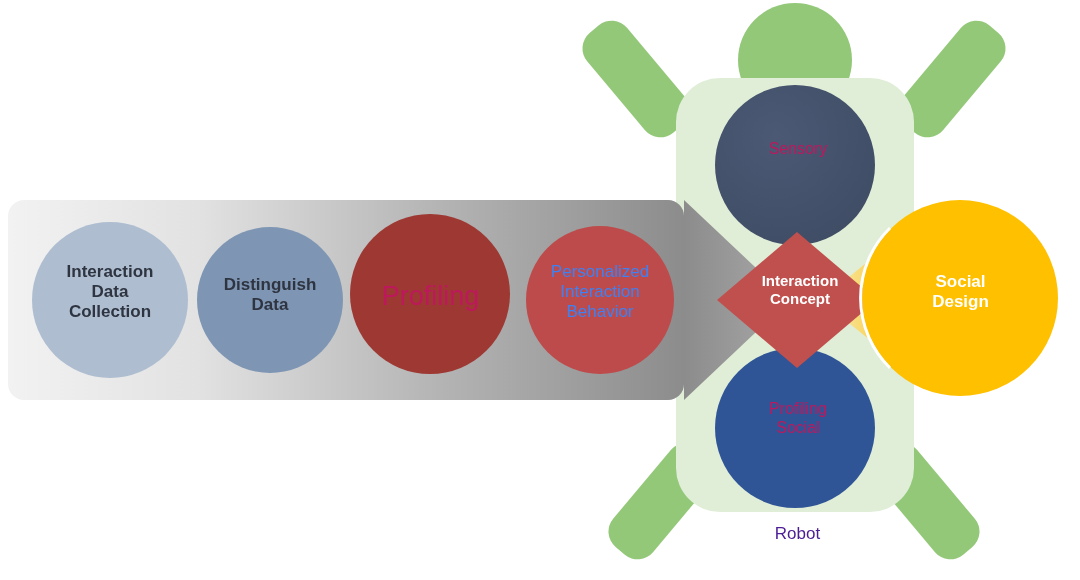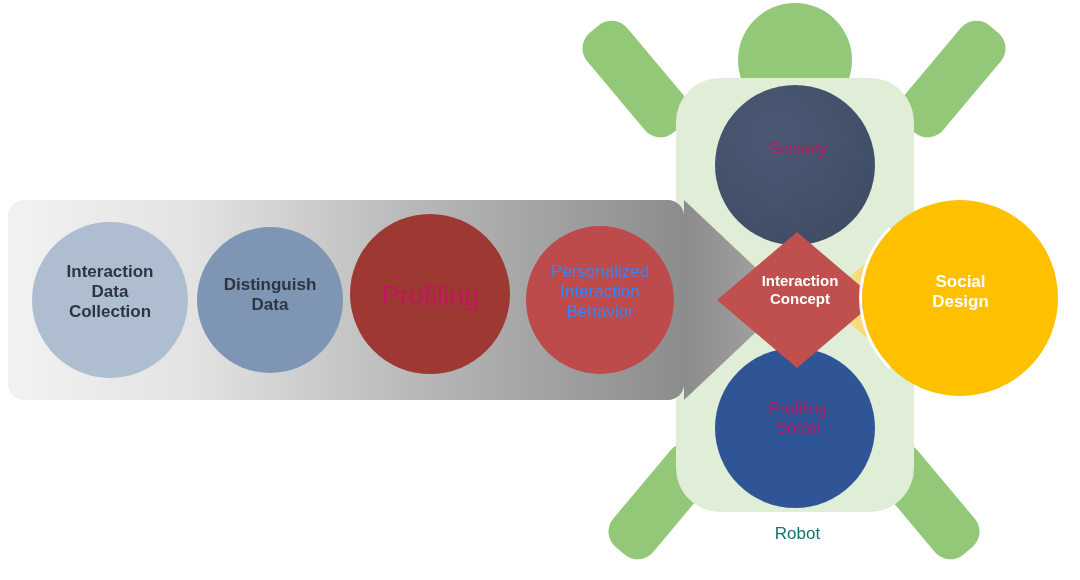--- a/index.html
+++ b/index.html
@@ -13,21 +13,21 @@
 
   .lbl{position:absolute;text-align:center;line-height:1.18;pointer-events:none;}
 
   .pipe-lbl{color:#2e3440;font-weight:bold;font-size:17px;}
   .pipe-lbl-plain{color:#be185d;font-weight:normal;font-size:27px;}
   .pipe-lbl-light{color:#3b82f6;font-weight:normal;font-size:17px;}
 
   .robot-lbl{color:#be185d;font-weight:normal;font-size:16px;}
   .engine-lbl{color:#ffffff;font-weight:bold;font-size:15px;}
   .social-lbl{color:#ffffff;font-weight:bold;font-size:17px;}
-  .caption{color:#0f766e;font-weight:normal;font-size:17px;}
+  .caption{color:#4c1d95;font-weight:normal;font-size:17px;}
 
   .c1{left:30px;  top:262px; width:160px;}
   .c2{left:195px; top:275px; width:150px;}
   .c3{left:348px; top:281px; width:165px;}
   .c4{left:520px; top:262px; width:160px;}
   .csens{left:718px;top:140px;width:160px;}
   .cbeh{left:718px;top:400px;width:160px;}
   .ceng{left:730px;top:272px;width:140px;}
   .csoc{left:878px; top:272px;width:165px;}
   .ccap{left:715px; top:524px;width:165px;}

